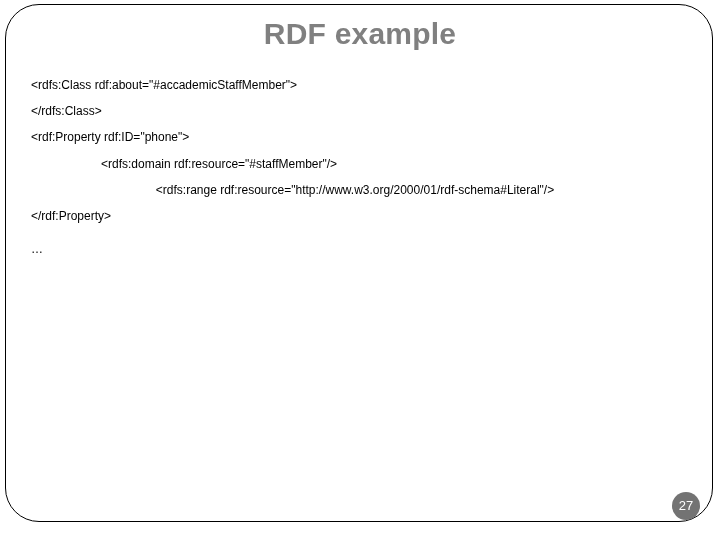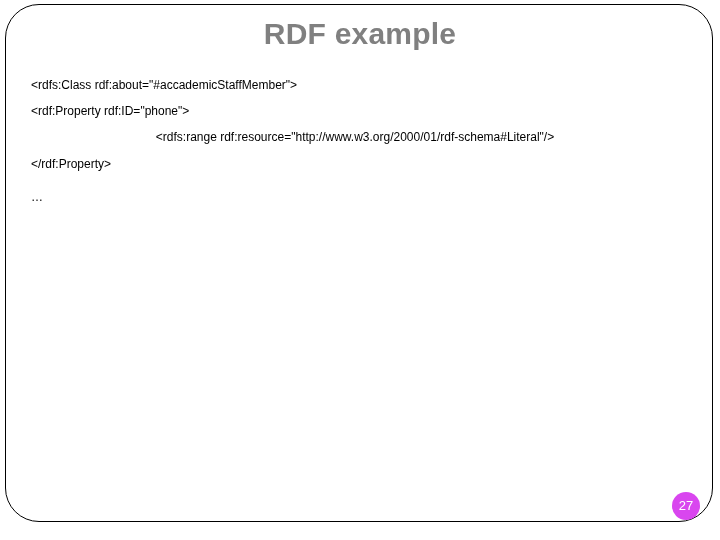--- a/index.html
+++ b/index.html
@@ -79,40 +79,42 @@
     letter-spacing: 1.5px;
   }
 
   #page-badge {
     position: absolute;
     left: 672px;
     top: 492px;
     width: 28px;
     height: 28px;
     border-radius: 50%;
-    background: #d946ef;
+    background: #737373;
     color: #ffffff;
     font-size: 13px;
     line-height: 28px;
     text-align: center;
     font-family: "Liberation Sans", sans-serif;
   }
 </style>
 </head>
 <body>
 
 <div id="slide">
 
   <div id="slide-frame"></div>
 
   <div id="slide-title">RDF example</div>
 
   <div id="code-block">
     <div class="code-line">&lt;rdfs:Class rdf:about="#accademicStaffMember"&gt;</div>
+    <div class="code-line">&lt;/rdfs:Class&gt;</div>
     <div class="code-line">&lt;rdf:Property rdf:ID="phone"&gt;</div>
+    <div class="code-line indent-1">&lt;rdfs:domain rdf:resource="#staffMember"/&gt;</div>
     <div class="code-line indent-hang">&lt;rdfs:range rdf:resource="http://www.w3.org/2000/01/rdf-schema#Literal"/&gt;</div>
     <div class="code-line">&lt;/rdf:Property&gt;</div>
     <div class="code-line ellipsis">…</div>
   </div>
 
   <div id="page-badge">27</div>
 
 </div>
 
 </body></html>

